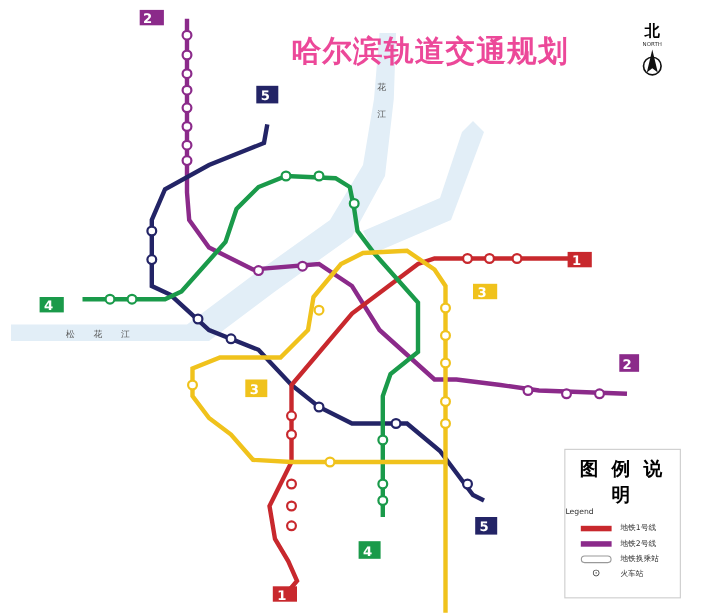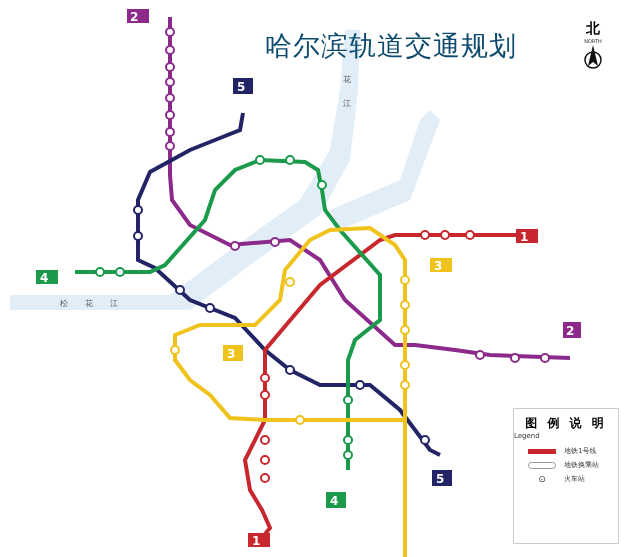--- a/index.html
+++ b/index.html
@@ -1,23 +1,23 @@
 <!DOCTYPE html>
 <html><head>
 <meta charset="utf-8">
 <style>
 html,body{margin:0;padding:0;background:#fff;}
 body{width:640px;height:557px;position:relative;overflow:hidden;font-family:"DejaVu Sans",sans-serif;}
 #map{position:absolute;left:0;top:0;}
-.title{position:absolute;left:265px;top:28px;font-size:27px;font-weight:normal;color:#0c4a6e;letter-spacing:1px;}
+.title{position:absolute;left:265px;top:28px;font-size:27px;font-weight:bold;color:#ec4899;letter-spacing:1px;}
 .north{position:absolute;left:578px;top:20px;width:30px;text-align:center;}
 .north .cn{font-size:14px;font-weight:bold;}
 .north .en{font-size:5px;color:#333;}
 .legend{position:absolute;left:513px;top:408px;width:104px;height:134px;border:1px solid #ccc;background:#fff;}
-.legend .lt{text-align:center;font-size:12px;font-weight:bold;margin-top:6px;letter-spacing:3px;}
+.legend .lt{text-align:center;font-size:17px;font-weight:bold;margin-top:6px;letter-spacing:3px;}
 .legend .ls{font-size:7px;color:#333;margin-bottom:4px;}
 .legend .row{display:flex;align-items:center;height:14px;font-size:7px;color:#333;padding-left:14px;}
 .legend .sw{width:28px;height:5px;margin-right:8px;}
 .legend .xch{width:26px;height:5px;border:1px solid #999;border-radius:4px;margin-right:8px;}
 .legend .tr{width:28px;margin-right:8px;text-align:center;font-size:9px;}
 </style>
 </head>
 <body>
 
 <svg id="map" width="640" height="557" viewBox="0 0 640 557">
@@ -126,20 +126,24 @@
 </div>
 
 <div class="legend">
   <div class="lt">图 例 说 明</div>
   <div class="ls">Legend</div>
   <div class="row">
       <span class="sw" style="background:#c8282d"></span>
       <span>地铁1号线</span>
     </div>
   <div class="row">
+      <span class="sw" style="background:#8b2a8a"></span>
+      <span>地铁2号线</span>
+    </div>
+  <div class="row">
       <span class="xch"></span>
       <span>地铁换乘站</span>
     </div>
   <div class="row">
       <span class="tr">⊙</span>
       <span>火车站</span>
     </div>
 </div>
 
 </body></html>

